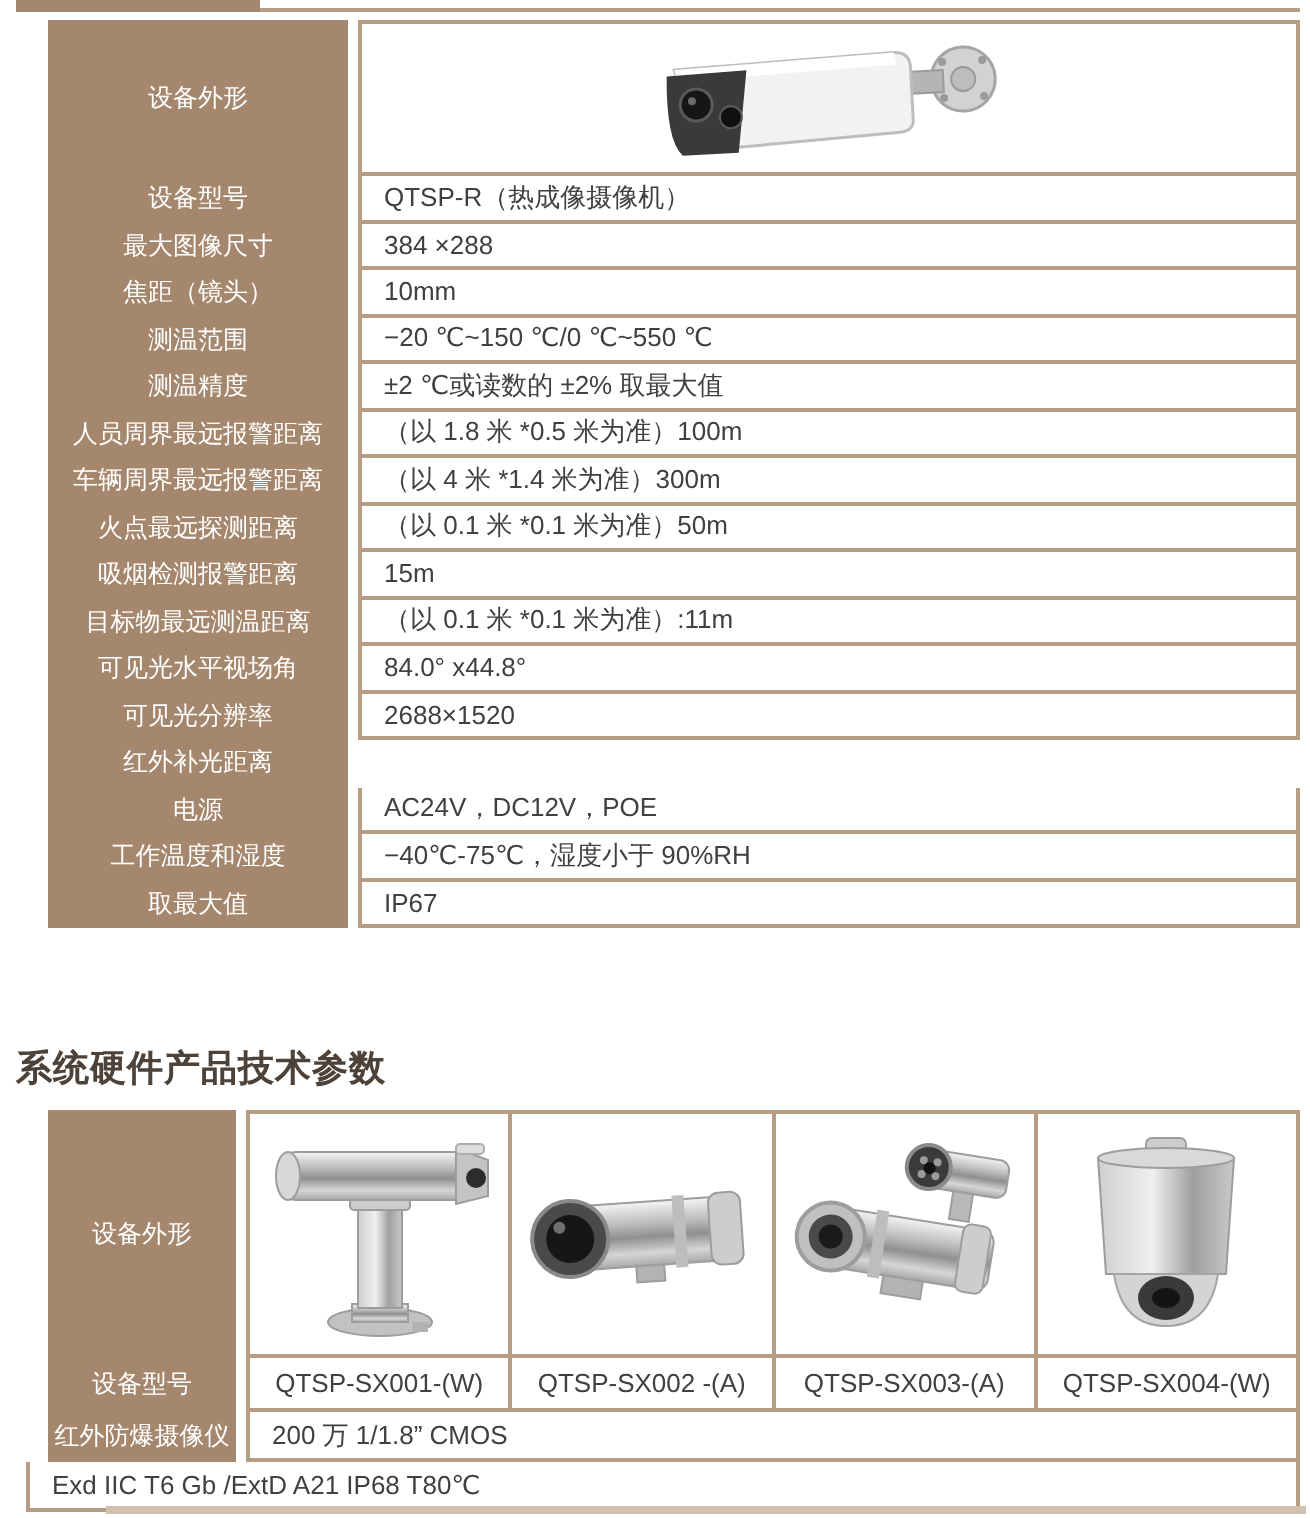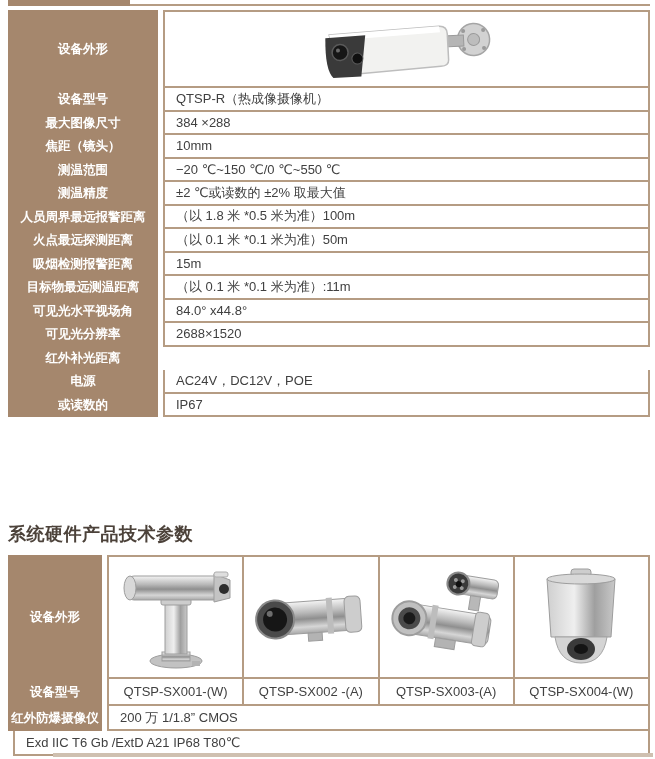--- a/index.html
+++ b/index.html
@@ -15,22 +15,22 @@
 
   
   .top-sliver-brown{position:absolute;left:8px;top:0;width:122px;height:6px;background:var(--header-bg);}
   .top-sliver-line{position:absolute;left:130px;top:4px;width:520px;height:2px;background:var(--border);}
 
   
   .spec-table{position:absolute;left:8px;width:642px;}
   .t1{top:10px;}
   .t2{top:555px;}
   .srow{display:flex;align-items:stretch;}
-  .hcell{background:var(--header-bg);color:#fff;font-weight:bold;font-size:12.5px;
-         display:flex;align-items:center;justify-content:center;text-align:center;flex:0 0 auto;}
+  .hcell{background:var(--header-bg);color:#fff;font-weight:normal;font-size:12.5px;
+         display:flex;align-items:center;justify-content:center;text-align:center;flex:0 0 auto;margin-left:16px;}
   .t1 .hcell{width:150px;}
   .t2 .hcell{width:94px;}
   .vwrap{flex:1;display:flex;margin-left:5px;}
   .vcell{flex:1;background:#fff;border-left:2px solid var(--border);
          border-bottom:2px solid var(--border);border-right:2px solid var(--border);
          color:var(--value-text);font-size:13px;display:flex;align-items:center;
          padding:0 12px 0 11px;white-space:nowrap;overflow:hidden;}
   .first .vcell{border-top:2px solid var(--border);}
   .t1 .data-row{height:23.5px;}
   .t1 .img-row{height:78px;}
@@ -132,20 +132,26 @@
             <div class="vcell">±2 ℃或读数的 ±2% 取最大值</div>
           </div>
         </div>
         <div class="srow data-row">
           <div class="hcell">人员周界最远报警距离</div>
           <div class="vwrap">
             <div class="vcell">（以 1.8 米 *0.5 米为准）100m</div>
           </div>
         </div>
         <div class="srow data-row">
+          <div class="hcell">车辆周界最远报警距离</div>
+          <div class="vwrap">
+            <div class="vcell">（以 4 米 *1.4 米为准）300m</div>
+          </div>
+        </div>
+        <div class="srow data-row">
           <div class="hcell">火点最远探测距离</div>
           <div class="vwrap">
             <div class="vcell">（以 0.1 米 *0.1 米为准）50m</div>
           </div>
         </div>
         <div class="srow data-row">
           <div class="hcell">吸烟检测报警距离</div>
           <div class="vwrap">
             <div class="vcell">15m</div>
           </div>
@@ -171,21 +177,27 @@
         <div class="srow data-row">
           <div class="hcell">红外补光距离</div>
         </div>
         <div class="srow data-row">
           <div class="hcell">电源</div>
           <div class="vwrap">
             <div class="vcell">AC24V，DC12V，POE</div>
           </div>
         </div>
         <div class="srow data-row">
-          <div class="hcell">或读数的</div>
+          <div class="hcell">工作温度和湿度</div>
+          <div class="vwrap">
+            <div class="vcell">−40℃-75℃，湿度小于 90%RH</div>
+          </div>
+        </div>
+        <div class="srow data-row">
+          <div class="hcell">取最大值</div>
           <div class="vwrap">
             <div class="vcell">IP67</div>
           </div>
         </div>
       </div>
   </div>
 
   <div class="section-title">系统硬件产品技术参数</div>
 
   <div class="spec-table t2">

